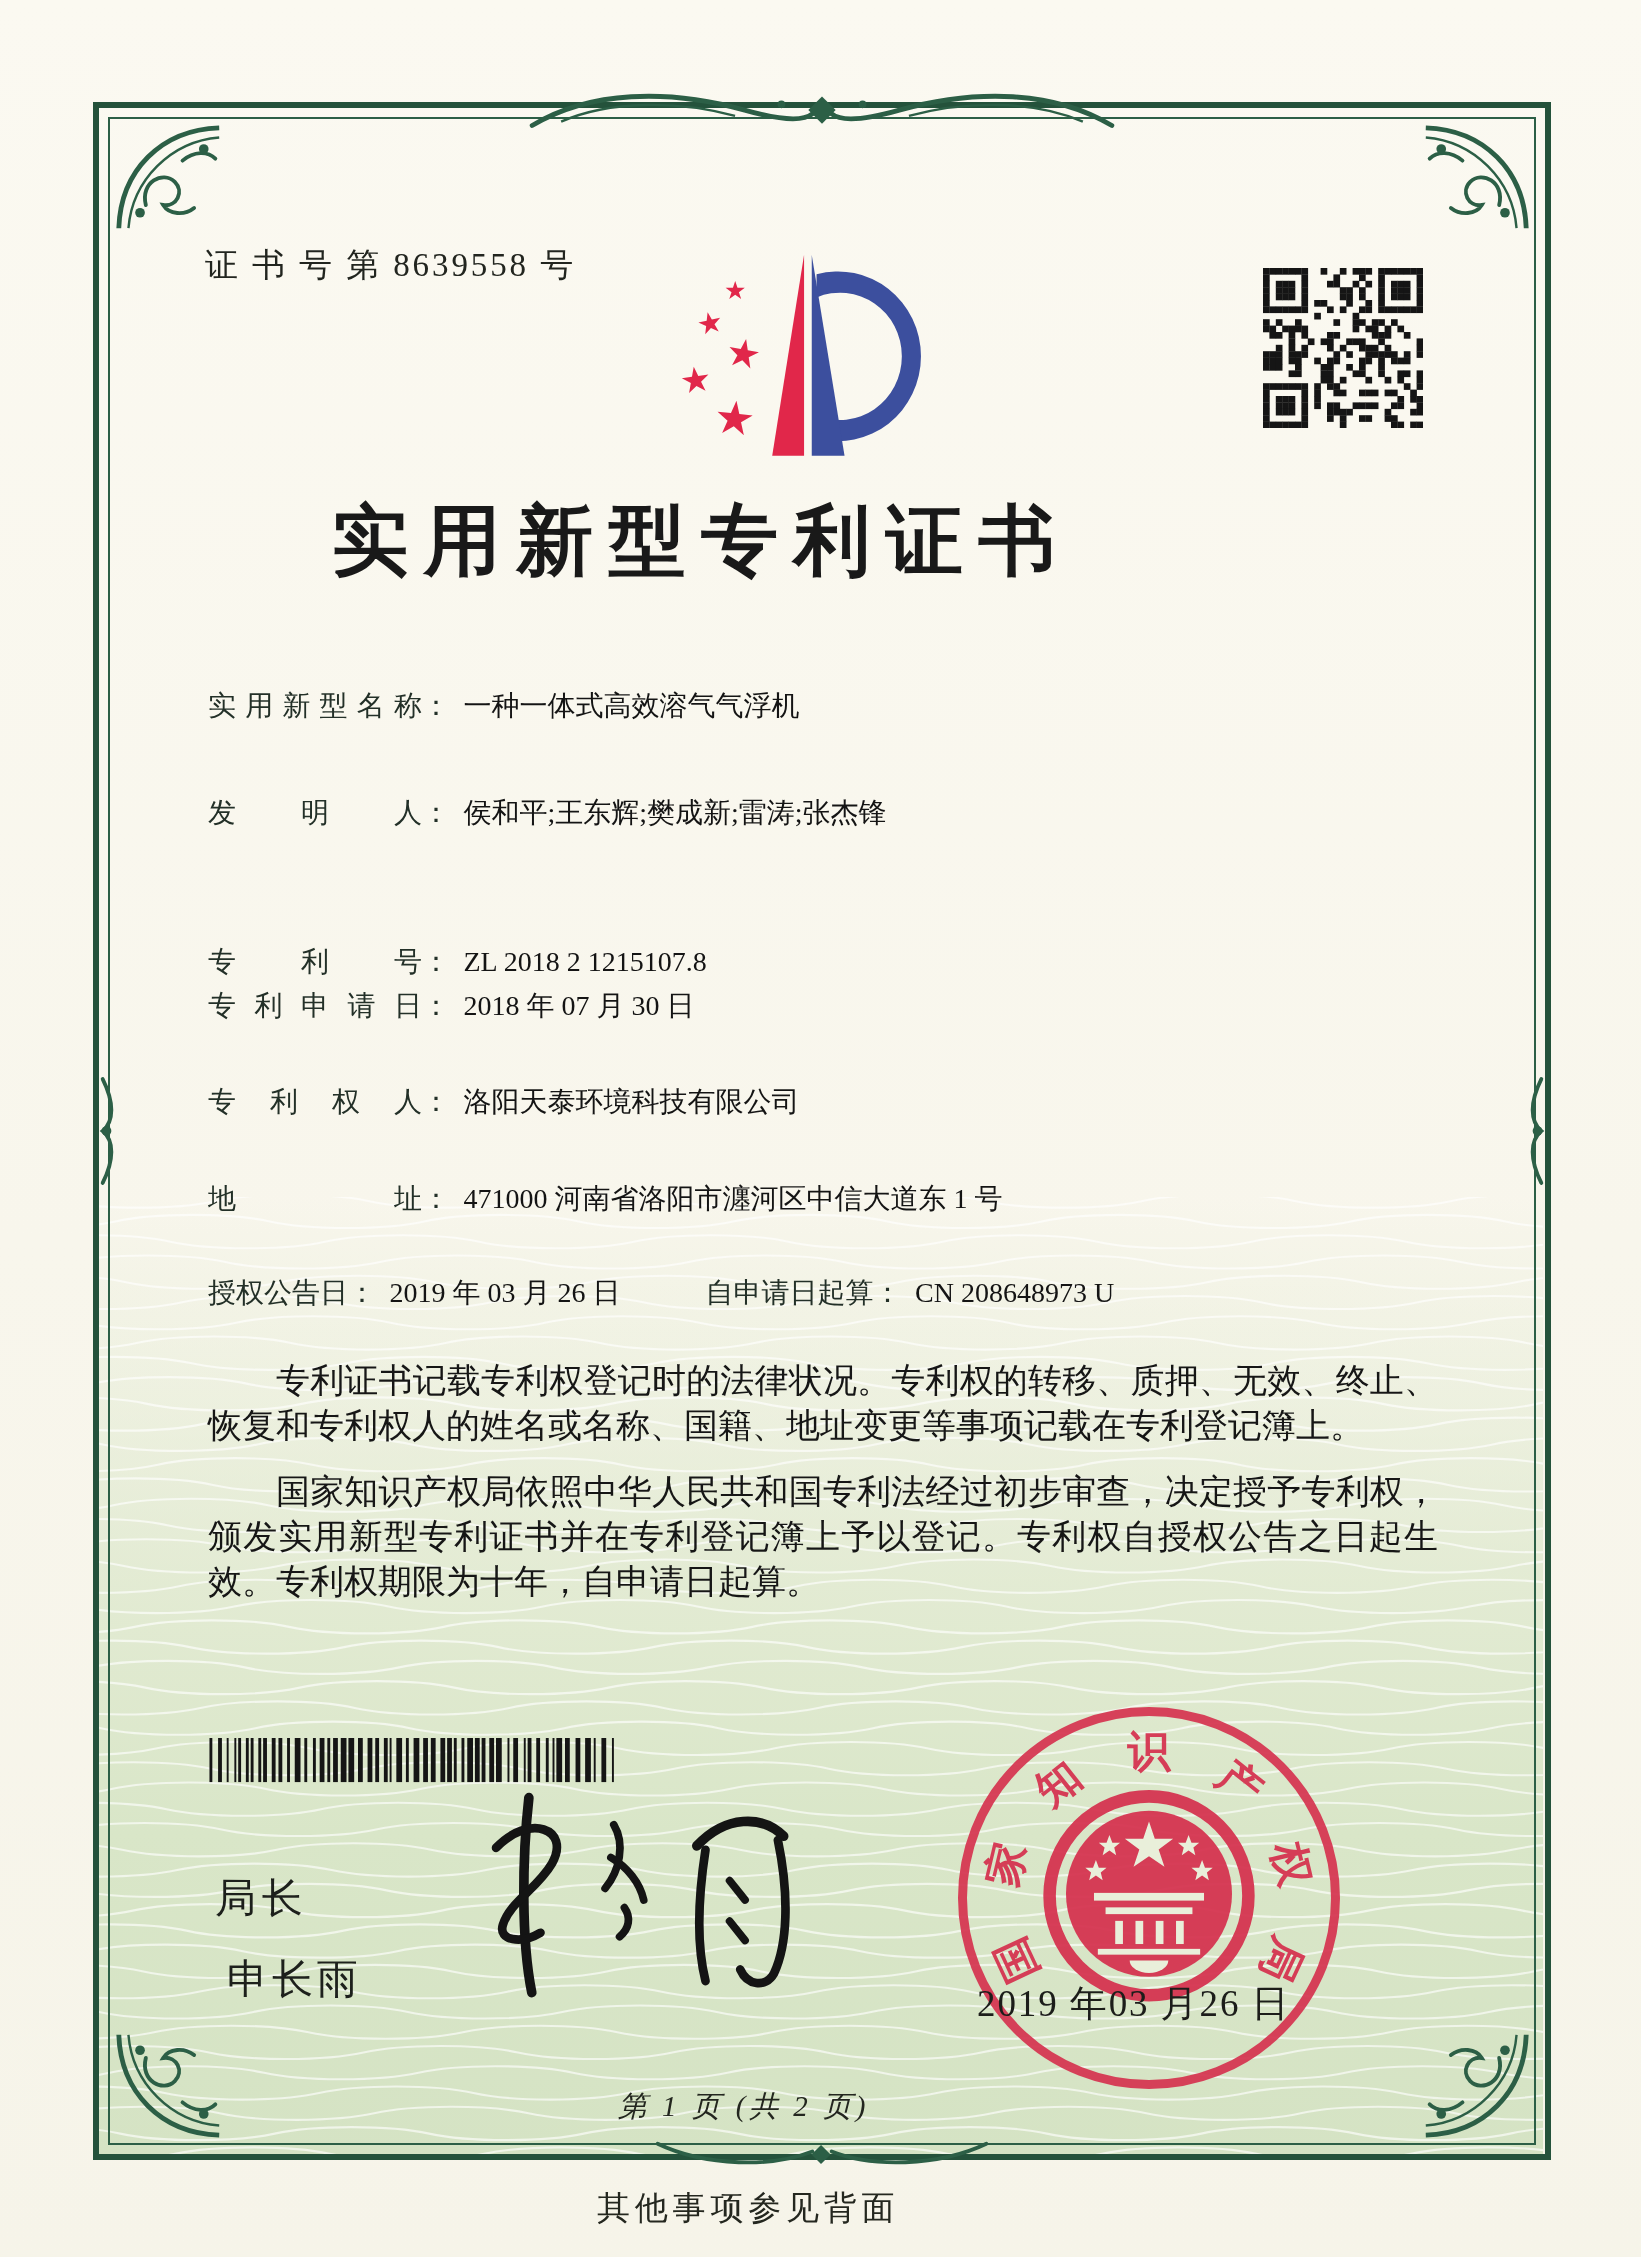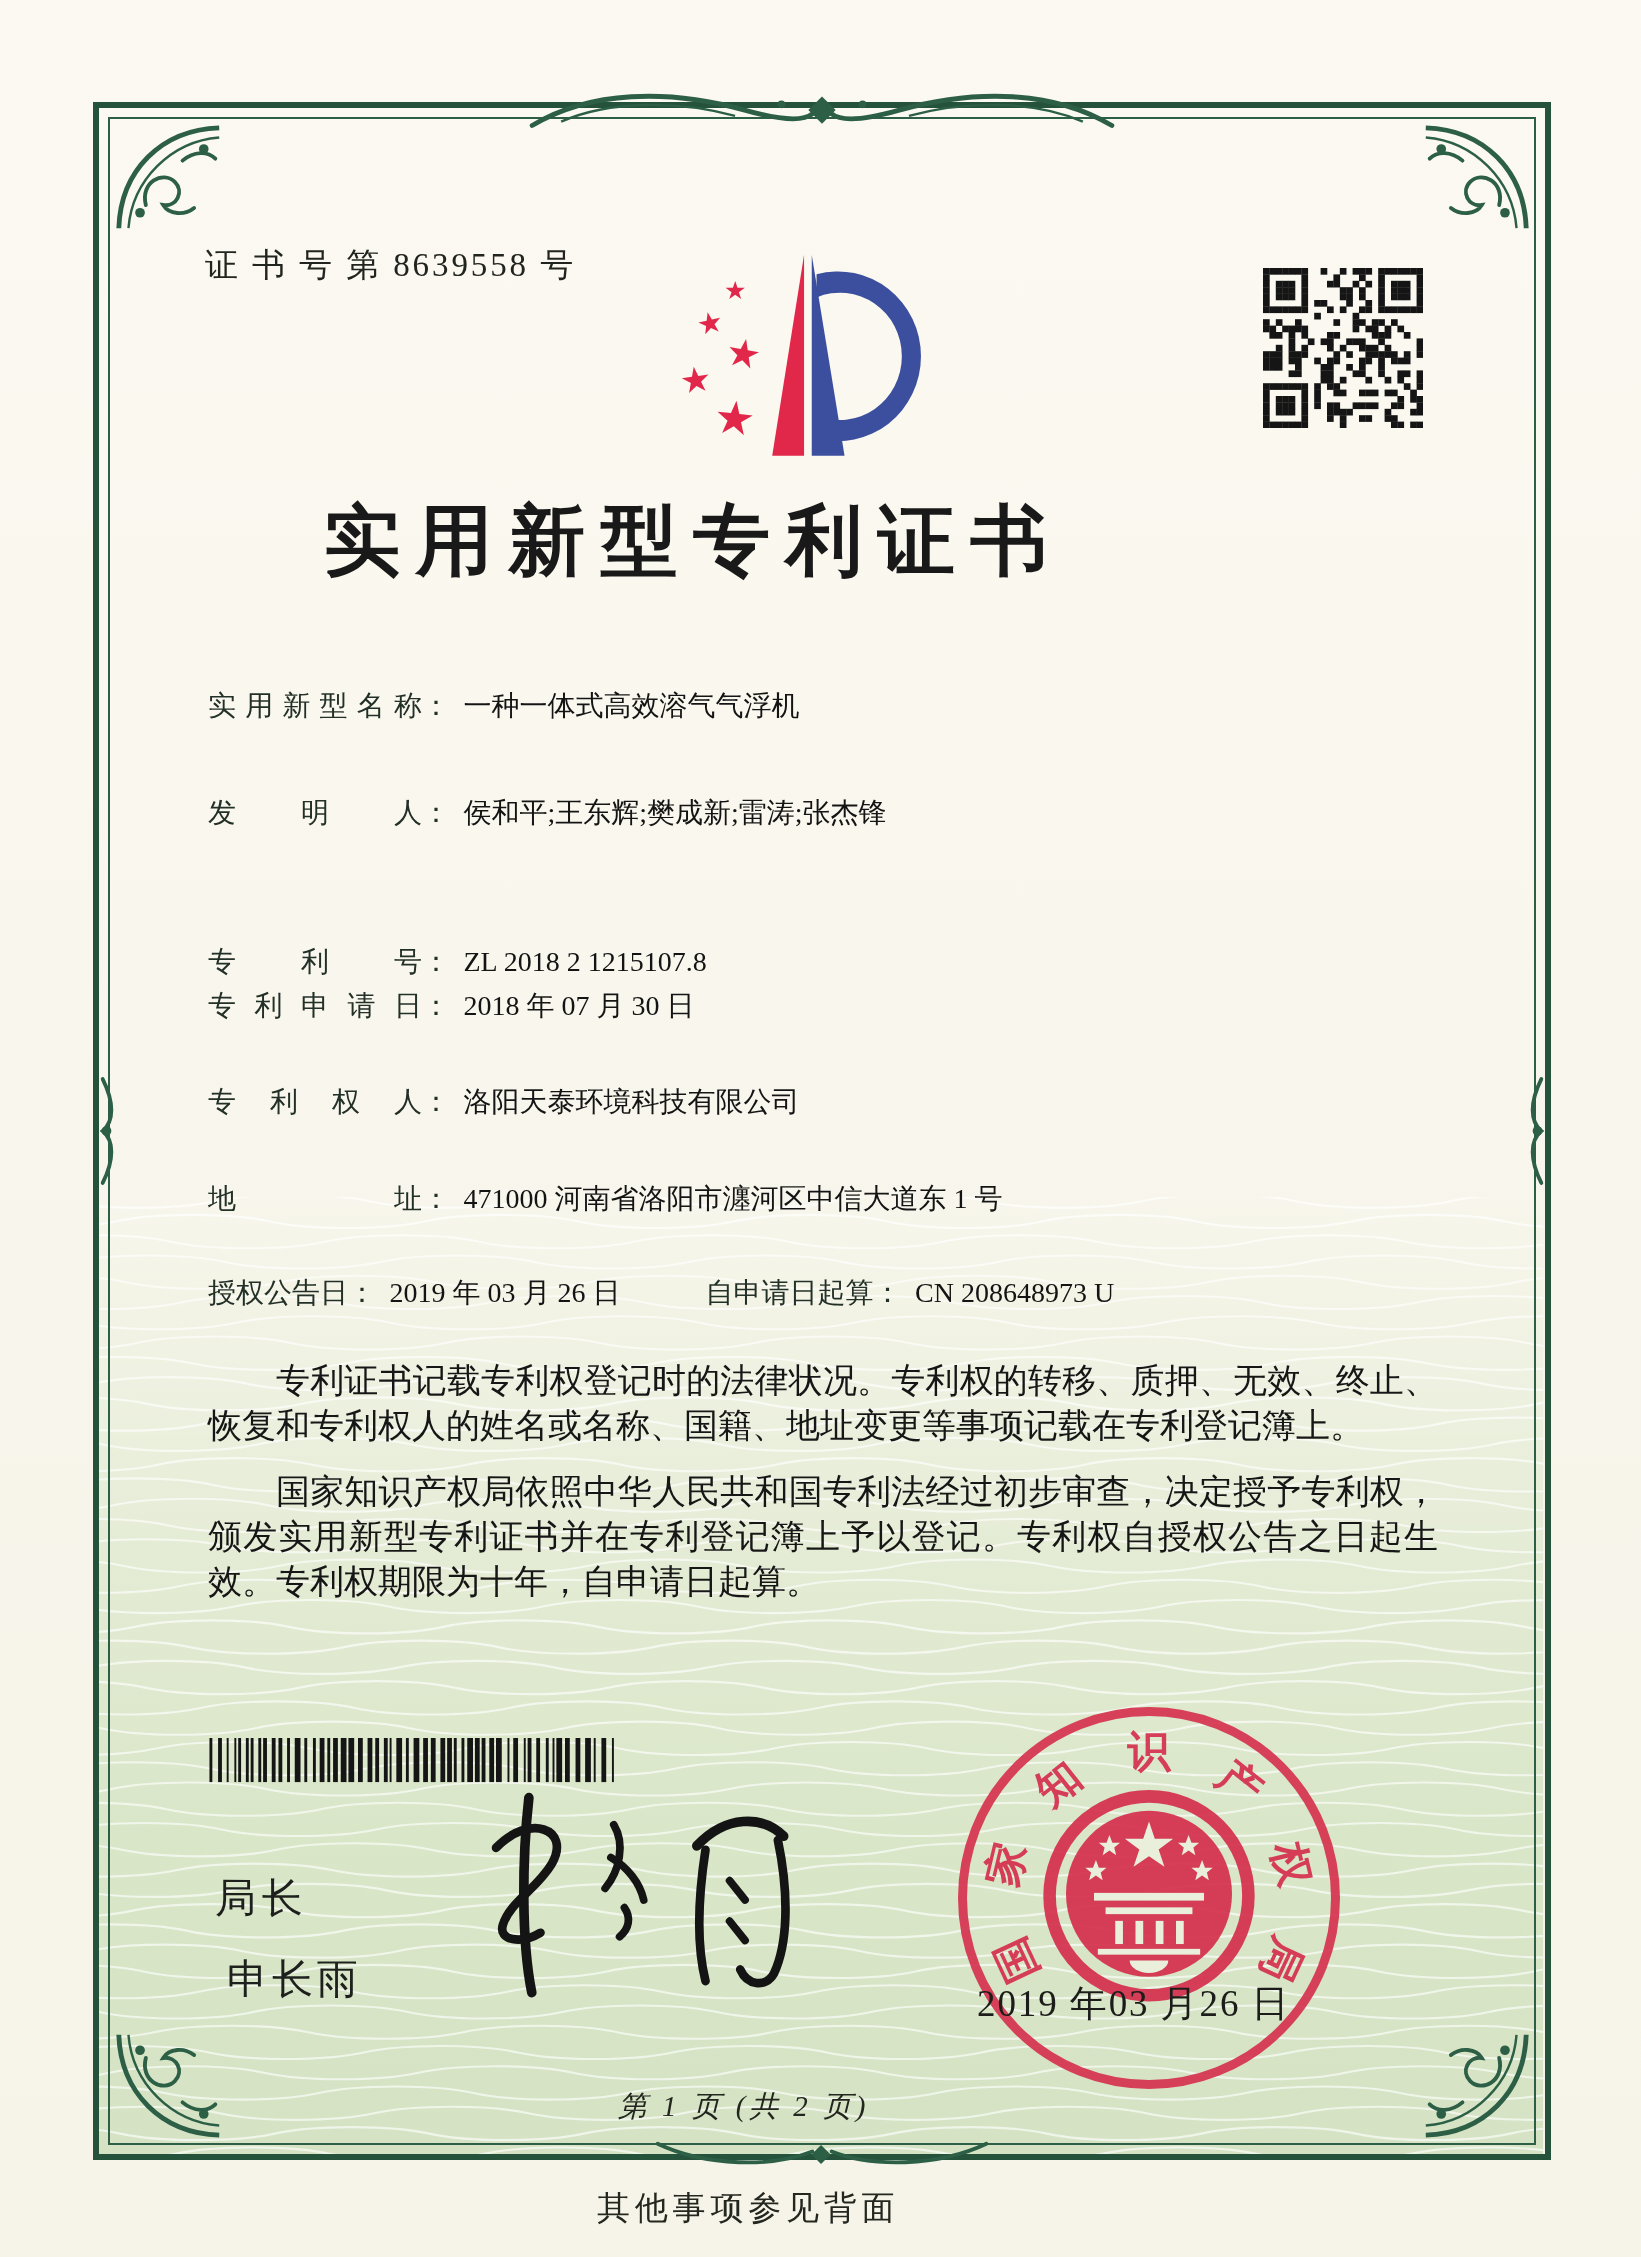--- a/index.html
+++ b/index.html
@@ -22,21 +22,21 @@
   .o-right{right:-3.9px;top:50%;transform:translateY(-50%) scaleX(-1);}
   
   .wash{position:absolute;left:99px;top:1197px;width:1444px;height:962px;z-index:0;
         background:linear-gradient(180deg,rgba(222,233,206,0) 0%,rgba(222,233,206,.30) 16%,
                    rgba(219,231,202,.72) 40%,#d9e6c8 66%,#d5e3c4 100%);}
   .waves{position:absolute;left:99px;top:1197px;z-index:0;opacity:.8;}
   .waves path{fill:none;stroke:rgba(255,255,255,.78);stroke-width:2.2;}
   
   .cert-no{position:absolute;left:205px;top:243px;font-size:33px;color:#22251f;
            letter-spacing:2.9px;z-index:5;}
-  .title{position:absolute;left:93px;top:490px;width:1200px;text-align:center;z-index:5;
+  .title{position:absolute;left:101px;top:490px;width:1200px;text-align:center;z-index:5;
          font-size:77px;font-weight:700;letter-spacing:15.4px;color:#191919;}
   .field-row{position:absolute;left:208px;z-index:5;font-size:28px;color:#181b17;
              white-space:nowrap;}
   .flabel{display:inline-block;width:214px;text-align:justify;text-align-last:justify;
           -moz-text-align-last:justify;color:#233028;vertical-align:bottom;}
   .flabel-compact{display:inline-block;color:#233028;vertical-align:bottom;}
   .colon{display:inline-block;margin-right:13.5px;color:#233028;}
   .fvalue{color:#141414;}
   .grant2{margin-left:85px;}
   .paras{position:absolute;left:208px;top:1358px;width:1230px;z-index:5;font-size:34px;

